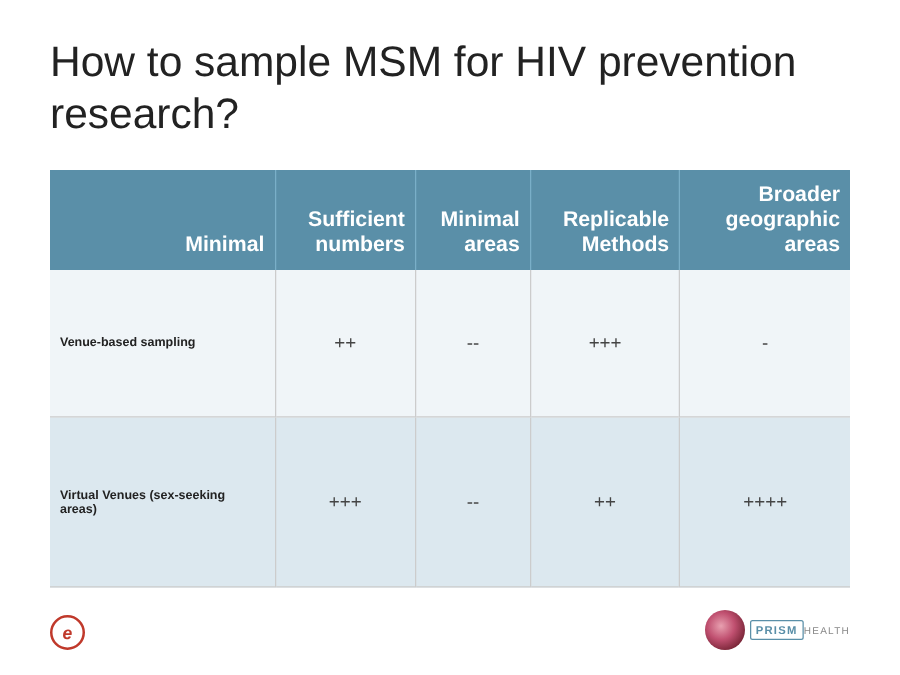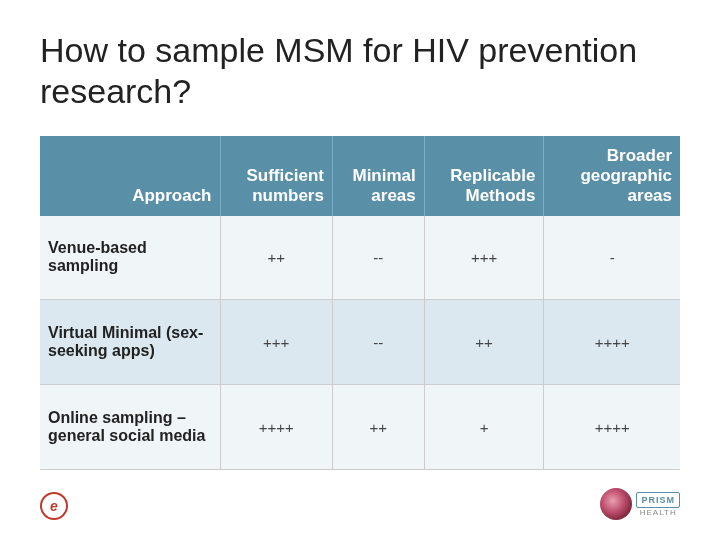--- a/index.html
+++ b/index.html
@@ -74,21 +74,21 @@
       border-right: 1px solid #ccc;
       vertical-align: middle;
     }
 
     tbody td:last-child {
       border-right: none;
     }
 
     tbody td.approach-cell {
       font-weight: 700;
-      font-size: 16px;
+      font-size: 10px;
       width: 180px;
     }
 
     tbody td.value-cell {
       text-align: center;
       font-size: 15px;
       font-weight: 400;
       color: #444;
     }
 
@@ -154,21 +154,21 @@
 <body>
 
 <div class="page">
 
   <h1 class="title">How to sample MSM for HIV prevention research?</h1>
 
   <table>
     <thead>
       <tr>
         <th class="approach-header">
-          <span>Approach</span>
+          <span>Minimal</span>
         </th>
         <th>
           <span>Sufficient numbers</span>
         </th>
         <th>
           <span>Minimal areas</span>
         </th>
         <th>
           <span>Replicable Methods</span>
         </th>
@@ -179,43 +179,36 @@
     </thead>
     <tbody id="table-body">
     <tr>
           <td class="approach-cell">Venue-based sampling</td>
           <td class="value-cell">++</td>
           <td class="value-cell">--</td>
           <td class="value-cell">+++</td>
           <td class="value-cell">-</td>
         </tr>
         <tr>
-          <td class="approach-cell">Virtual Minimal (sex-seeking apps)</td>
+          <td class="approach-cell">Virtual Venues (sex-seeking areas)</td>
           <td class="value-cell">+++</td>
           <td class="value-cell">--</td>
           <td class="value-cell">++</td>
-          <td class="value-cell">++++</td>
-        </tr>
-        <tr>
-          <td class="approach-cell">Online sampling – general social media</td>
-          <td class="value-cell">++++</td>
-          <td class="value-cell">++</td>
-          <td class="value-cell">+</td>
           <td class="value-cell">++++</td>
         </tr>
       </tbody>
   </table>
 
   <div class="footer">
     <div class="logo-cfar">
       <div class="logo-cfar-icon">
         <span>e</span>
       </div>
     </div>
     <div class="logo-prism">
       <div class="prism-circle"></div>
-      <div style="display:flex;flex-direction:column;align-items:center;">
+      <div style="display:flex;flex-direction:row;align-items:center;">
         <span class="prism-badge">PRISM</span>
         <span style="font-size:8px;color:#888;letter-spacing:1px;">HEALTH</span>
       </div>
     </div>
   </div>
 </div>
 
 </body></html>

